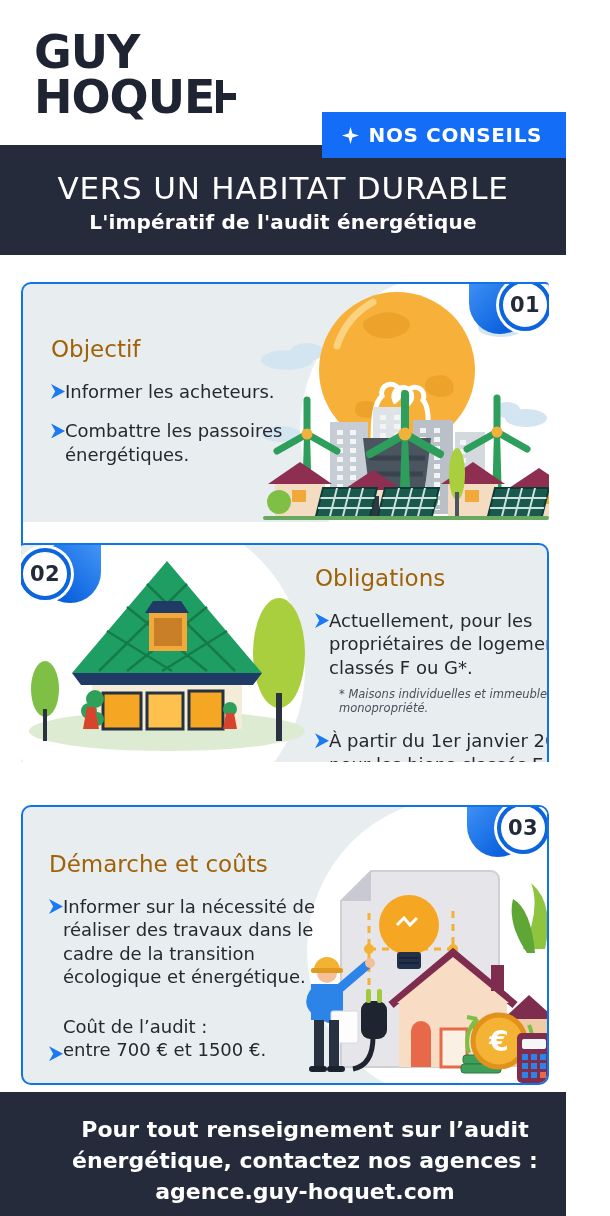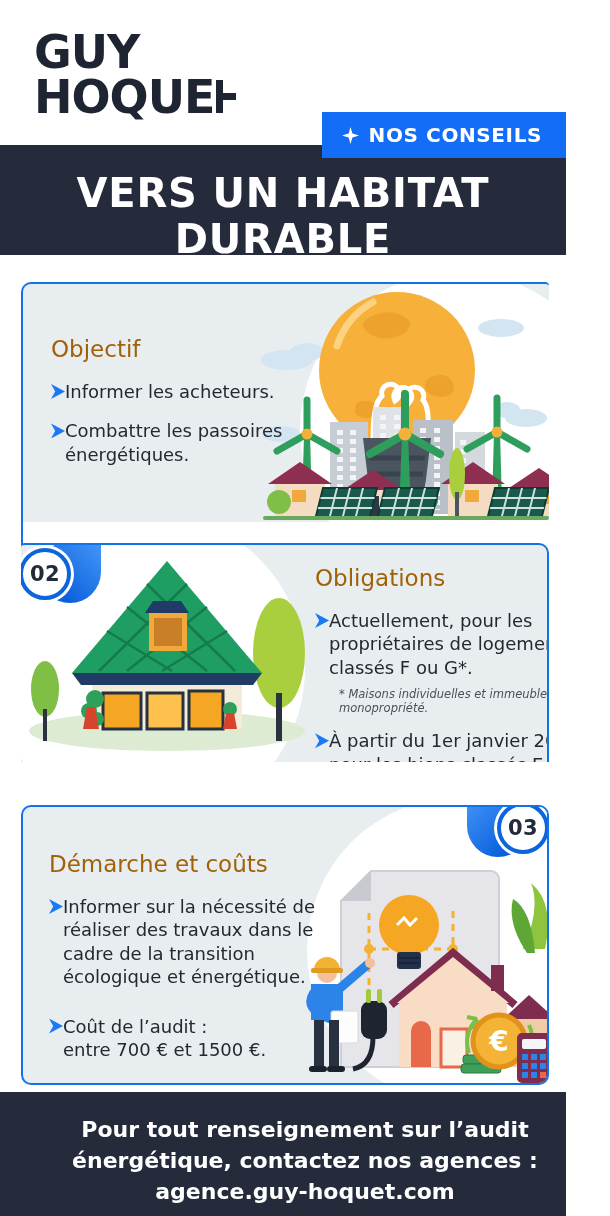--- a/index.html
+++ b/index.html
@@ -12,21 +12,21 @@
   .logo-l2{display:flex;align-items:baseline;}
   .logo-t{display:inline-block;position:relative;width:22px;height:33px;margin-left:2px;}
   .logo-t::before{content:"";position:absolute;left:0;top:0;width:7px;height:33px;background:#1E2431;}
   .logo-t::after{content:"";position:absolute;left:7px;top:13px;width:13px;height:7px;background:#1E2431;}
   .conseils{position:absolute;right:0;top:112px;height:46px;background:#146DF6;color:#fff;
         display:flex;align-items:center;gap:10px;padding:0 24px 0 20px;
         font-size:20px;font-weight:bold;letter-spacing:0.6px;z-index:6;}
   .sparkle{display:flex;align-items:center;}
   
   .hero{height:110px;background:#252B3A;text-align:center;color:#fff;}
-  .hero h1{margin:0;padding-top:25px;font-size:40px;font-weight:bold;letter-spacing:0.8px;}
+  .hero h1{margin:0;padding-top:25px;font-size:31px;font-weight:normal;letter-spacing:0.8px;}
   .hero h2{margin:4px 0 0;font-size:20px;font-weight:bold;letter-spacing:0.2px;}
   
   .main{position:relative;padding:27px 0 7px;}
   .card{position:relative;background:#E8EDF0;overflow:hidden;}
   .card1{margin:0 17px 21px 21px;height:238px;border:2px solid #1173E8;
          border-right:none;border-bottom:none;border-radius:10px 4px 0 0;}
   .card2{margin:0 17px 43px 21px;height:217px;border:2px solid #1173E8;
          border-left:none;border-bottom:none;border-radius:4px 10px 0 0;}
   .card3{margin:0 17px 0 21px;height:276px;border:2px solid #1173E8;border-radius:10px;}
   .conn{position:absolute;width:2px;background:#1173E8;}
@@ -61,21 +61,21 @@
   .card-text{position:absolute;z-index:4;}
   .t1{left:28px;top:52px;width:278px;}
   .t2{left:294px;top:20px;width:292px;}
   .t3{left:26px;top:44px;width:296px;}
   .card-text h3{margin:0 0 18px;color:#a16207;font-size:23px;font-weight:normal;}
   .bullet{display:flex;margin-bottom:16px;}
   .arrow{flex:0 0 14px;width:14px;height:15px;margin-top:4px;background:#1B79F3;
          clip-path:polygon(0 0,100% 50%,0 100%,30% 50%);}
   .bullet p{margin:0;font-size:18px;line-height:1.3;color:#26282E;white-space:pre-line;}
   .footnote{margin:-8px 0 14px 24px;font-size:11.5px;font-style:italic;color:#4A5159;}
-  .mt-extra{margin-top:26px;}
+  .mt-extra{margin-top:26px;align-items:flex-end;}
   
   .footer{height:124px;background:#252B3A;color:#fff;text-align:center;}
   .footer p{margin:0;padding-top:22px;font-size:22px;font-weight:bold;line-height:1.42;padding-left:44px;}
   .footer span{display:block;}
 </style>
 </head>
 <body>
 
 <div class="page">
 
@@ -190,20 +190,25 @@
         <g transform="translate(140,206) skewX(-14)">
           <rect width="54" height="30" fill="#1A5A4E" stroke="#0C3B33" stroke-width="2"></rect>
           <path d="M14 0 v30 M27 0 v30 M40 0 v30 M0 10 h54 M0 20 h54" stroke="#CDE3DC" stroke-width="2"></path>
         </g>
         <g transform="translate(250,206) skewX(-14)">
           <rect width="54" height="30" fill="#1A5A4E" stroke="#0C3B33" stroke-width="2"></rect>
           <path d="M14 0 v30 M27 0 v30 M40 0 v30 M0 10 h54 M0 20 h54" stroke="#CDE3DC" stroke-width="2"></path>
         </g>
         <rect x="18" y="234" width="286" height="4" rx="2" fill="#69A85F"></rect>
       </svg>
+      <div class="badge b-right">
+
+        <div class="tear"></div>
+        <div class="num">01</div>
+      </div>
       <div class="card-text t1">
         <h3>Objectif</h3>
         <div class="bullet">
           <span class="arrow"></span>
           <p>Informer les acheteurs.</p>
         </div>
         <div class="bullet">
           <span class="arrow"></span>
           <p>Combattre les passoires
 énergétiques.</p>

